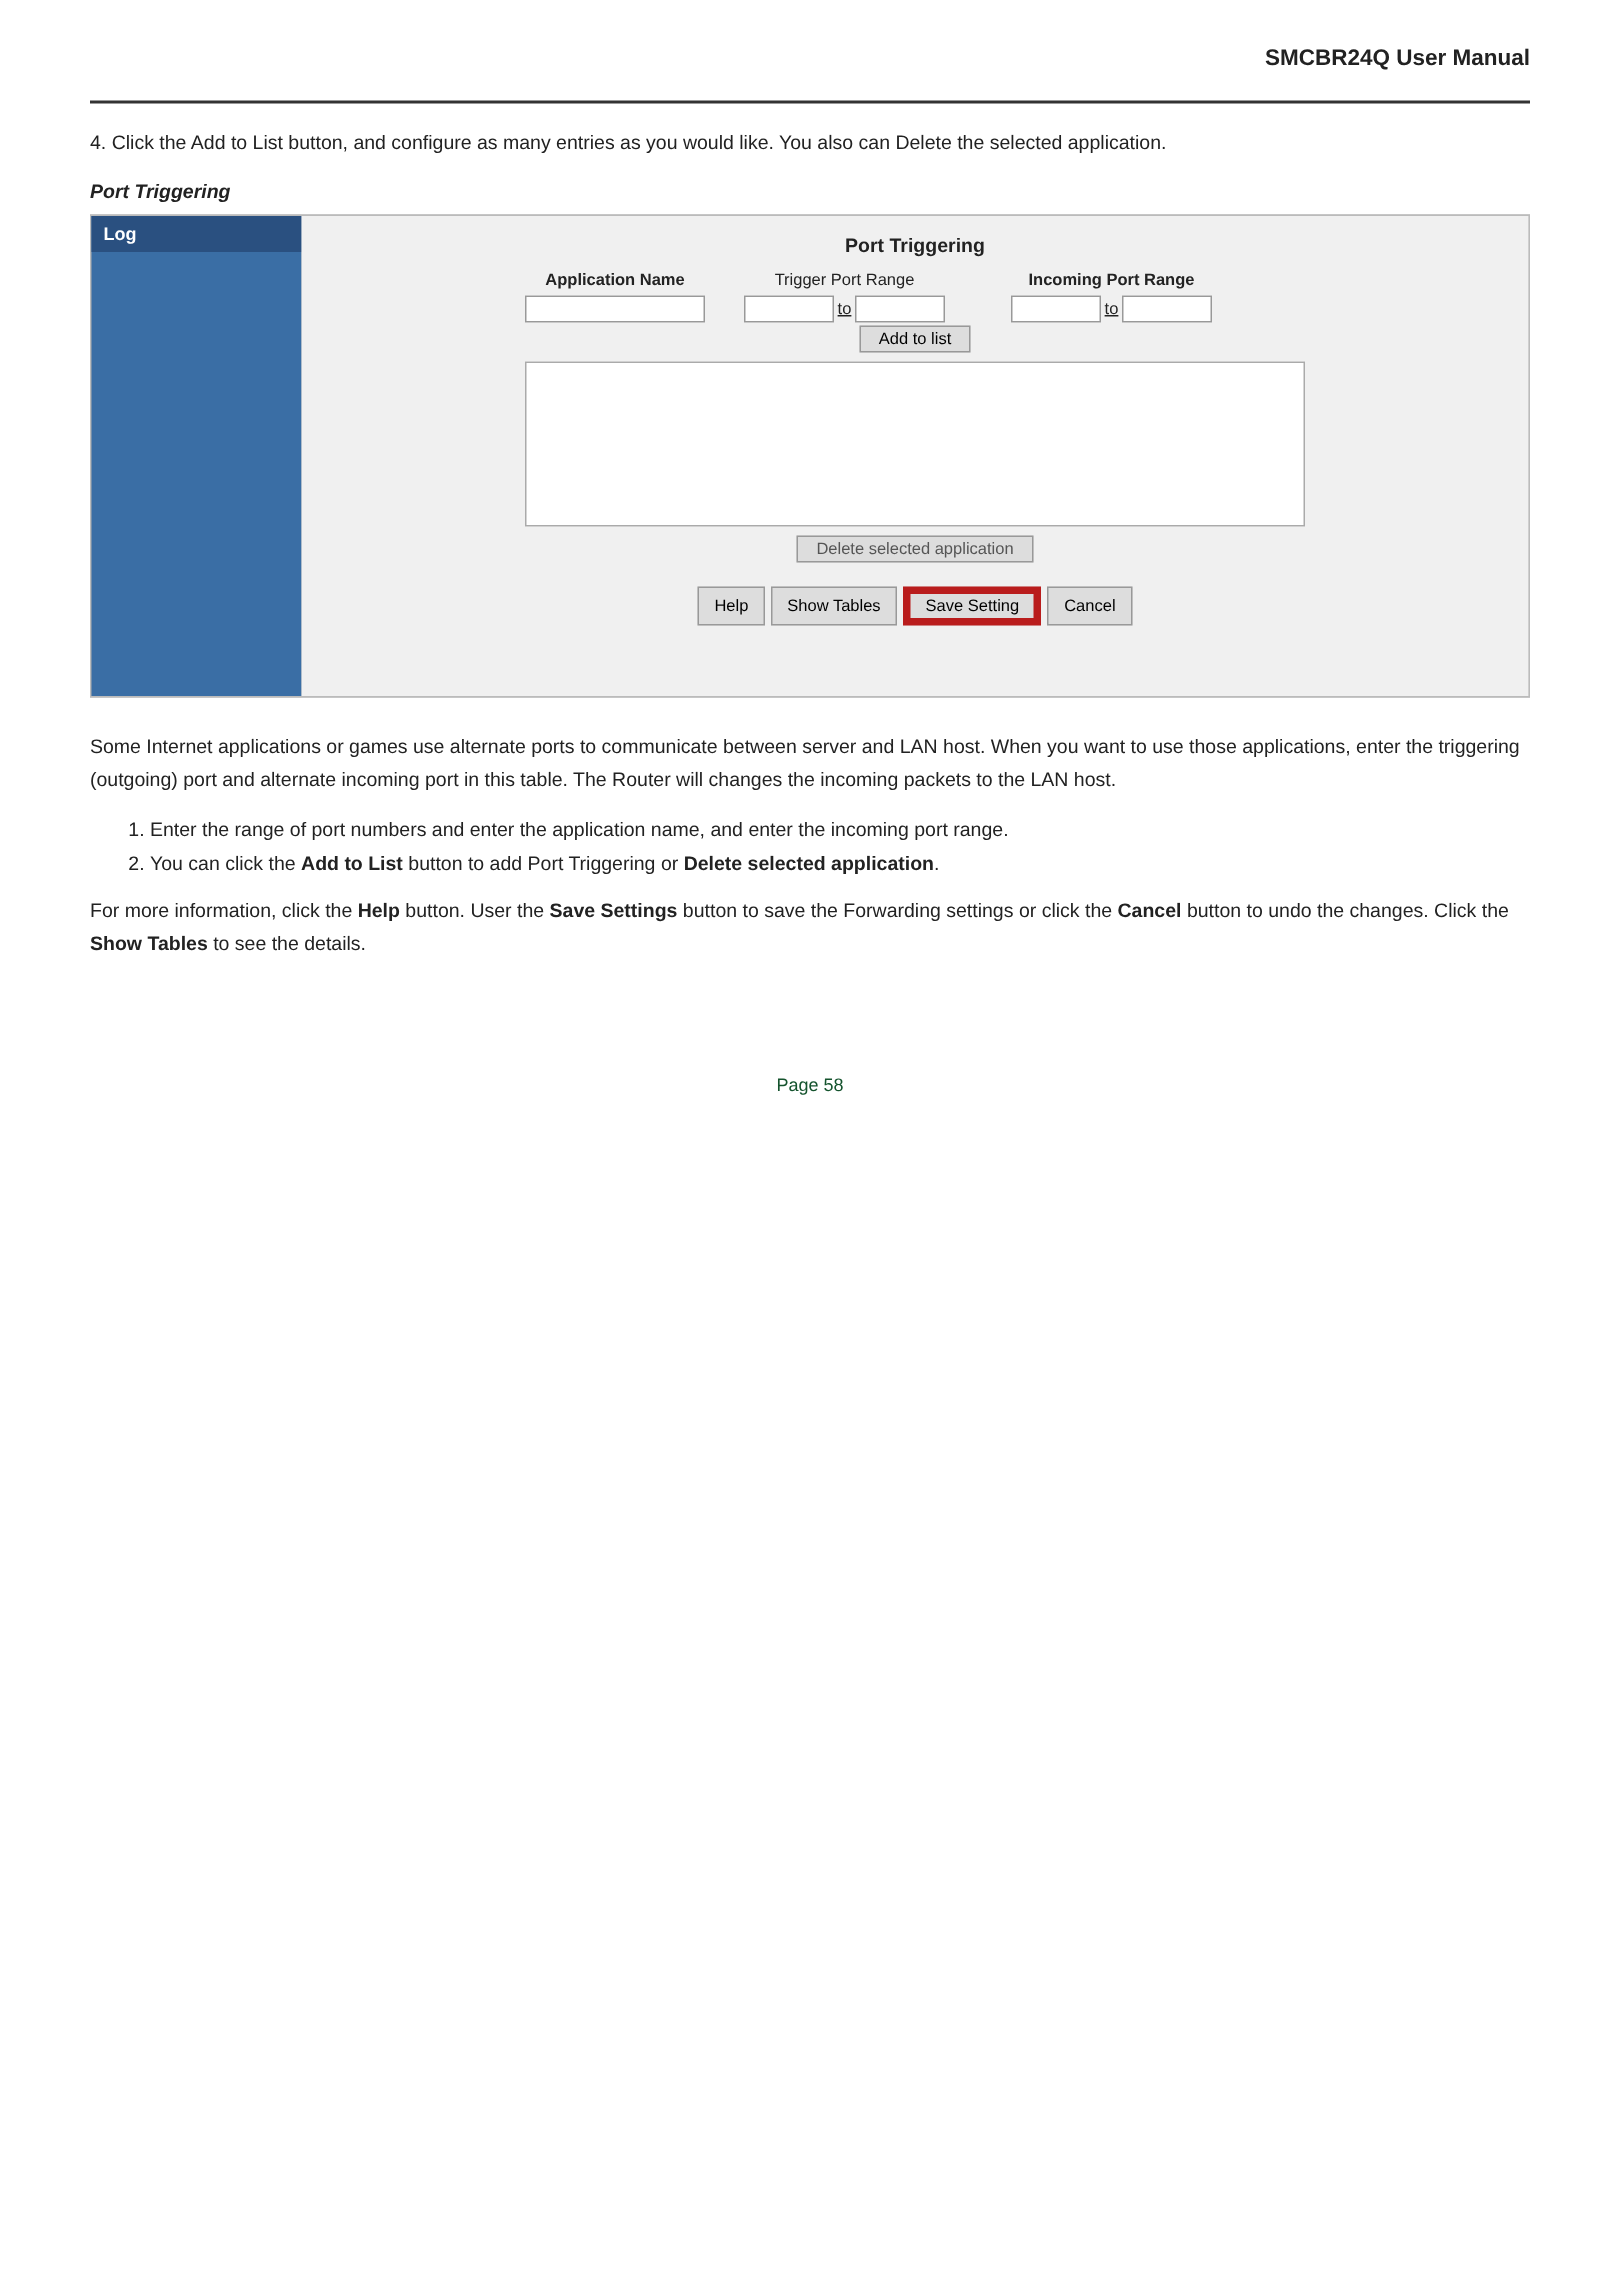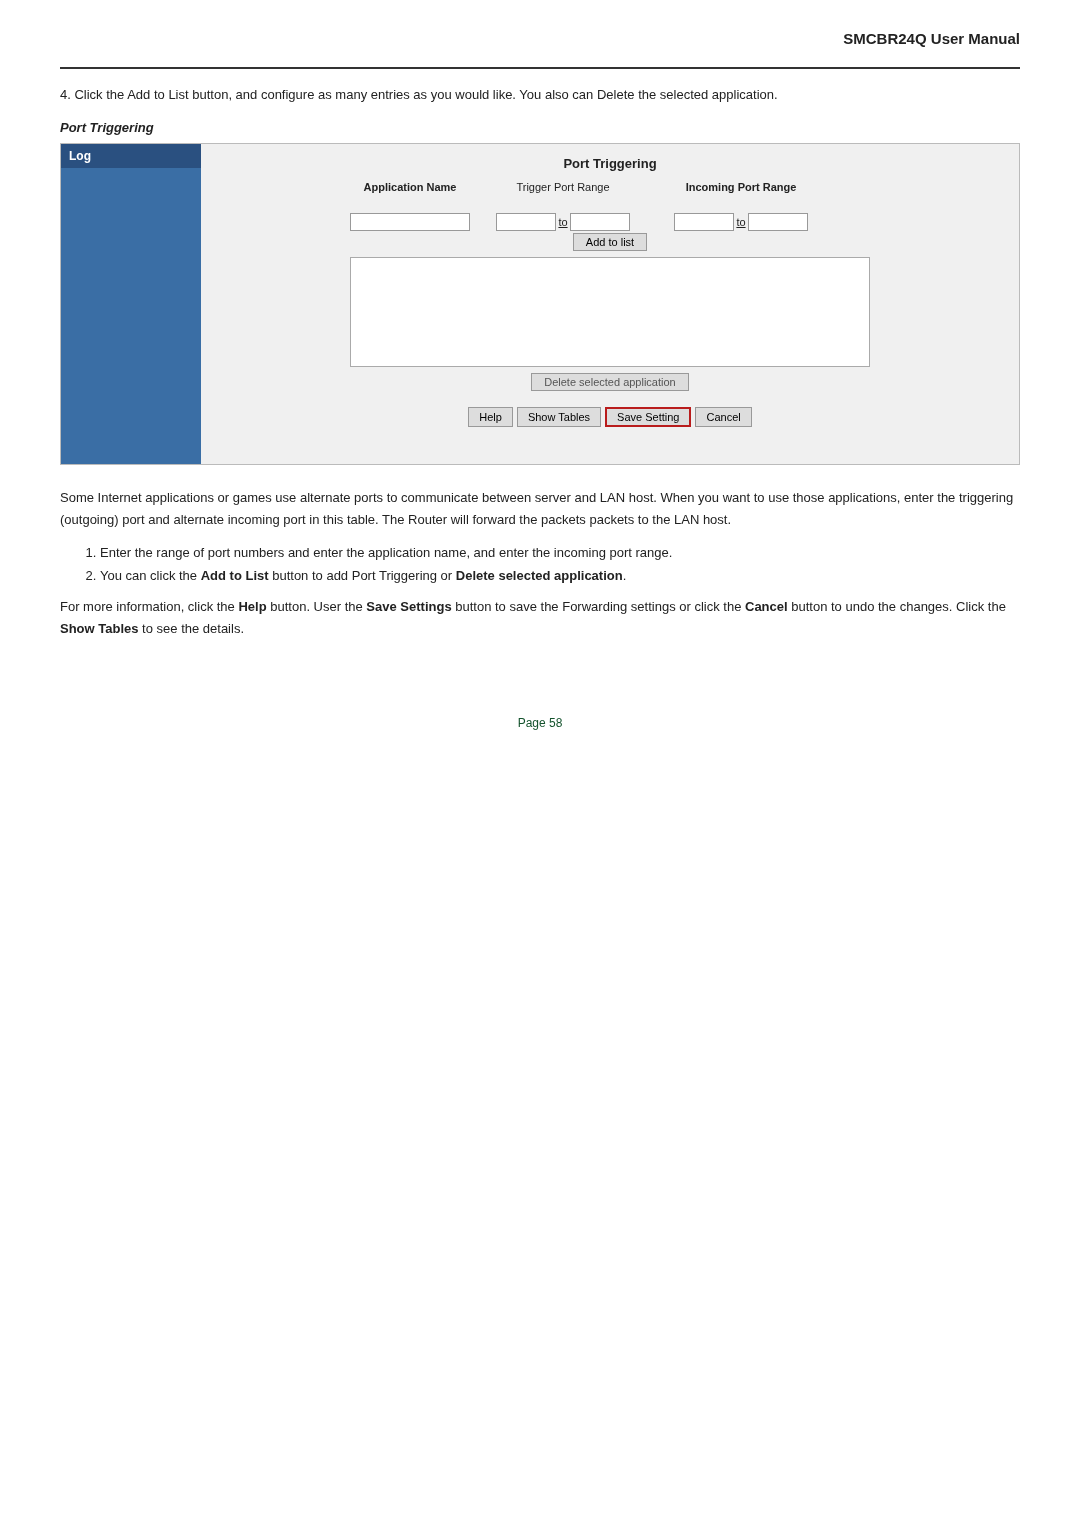--- a/index.html
+++ b/index.html
@@ -36,21 +36,21 @@
       <span>Log</span>
     </div>
   </div>
 
   <div style="flex:1; background:#f0f0f0; padding:12px 20px 14px 20px; display:flex; flex-direction:column; align-items:center;">
 
     <div style="font-size:13px;font-weight:bold;text-align:center;margin-bottom:10px;">
       <span>Port Triggering</span>
     </div>
 
-    <div style="display:flex;flex-direction:row;gap:8px;width:100%;max-width:520px;margin-bottom:20px; align-items:flex-start;">
+    <div style="display:flex;flex-direction:row;gap:8px;width:100%;max-width:520px;margin-bottom:4px; align-items:flex-start;">
       <div style="width:120px; font-size:11px; font-weight:bold; text-align:center;">
         <span>Application Name</span>
       </div>
       <div style="width:170px; font-size:11px; font-weight:normal; text-align:center;">
         <span>Trigger Port Range</span>
       </div>
       <div style="width:170px; font-size:11px; font-weight:bold; text-align:center;">
         <span>Incoming Port Range</span>
       </div>
     </div>
@@ -88,33 +88,33 @@
       </button>
     </div>
 
     <div style="display:flex;flex-direction:row;gap:4px;margin-top:6px;justify-content:center;">
       <button style="background:#ddd;border:1px solid #999;font-size:11px;padding:2px 10px;cursor:pointer;">
         <span>Help</span>
       </button>
       <button style="background:#ddd;border:1px solid #999;font-size:11px;padding:2px 10px;cursor:pointer;">
         <span>Show Tables</span>
       </button>
-      <button style="background:#ddd;border:2px solid #b91c1c;font-size:11px;padding:2px 10px;cursor:pointer;">
+      <button style="background:#ddd;border:5px solid #b91c1c;font-size:11px;padding:2px 10px;cursor:pointer;">
         <span>Save Setting</span>
       </button>
       <button style="background:#ddd;border:1px solid #999;font-size:11px;padding:2px 10px;cursor:pointer;">
         <span>Cancel</span>
       </button>
     </div>
 
   </div>
 </div>
 
 <p style="margin:10px 0;line-height:1.7;font-size:13px;">
-  <span>Some Internet applications or games use alternate ports to communicate between server and LAN host. When you want to use those applications, enter the triggering (outgoing) port and alternate incoming port in this table. The Router will forward the packets packets to the LAN host.</span>
+  <span>Some Internet applications or games use alternate ports to communicate between server and LAN host. When you want to use those applications, enter the triggering (outgoing) port and alternate incoming port in this table. The Router will changes the incoming packets to the LAN host.</span>
 </p>
 
 <ol style="margin:8px 0 8px 40px;line-height:1.8;font-size:13px;">
   <li>
     <span>Enter the range of port numbers and enter the application name, and enter the incoming port range.</span>
   </li>
   <li>
     <span>You can click the </span><strong>Add to List</strong><span> button to add Port Triggering or </span><strong>Delete selected application</strong><span>.</span>
   </li>
 </ol>

